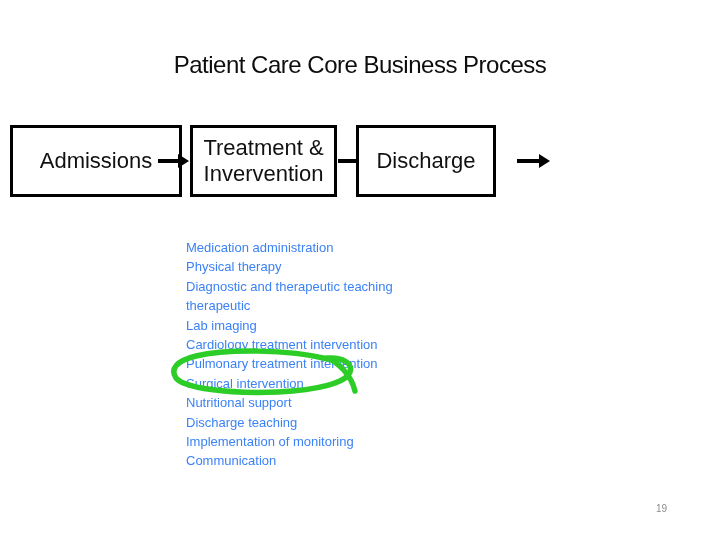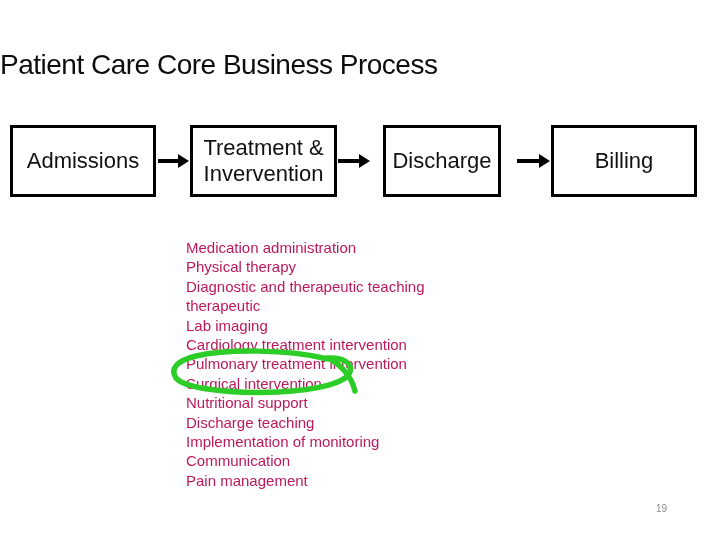--- a/index.html
+++ b/index.html
@@ -13,21 +13,22 @@
     width: 720px;
     height: 540px;
     background: #ffffff;
     overflow: hidden;
   }
   .slide-title {
     position: absolute;
     left: 0;
     right: 0;
     top: 44px;
-    font-size: 28px;
+    text-align: center;
+    font-size: 24px;
     line-height: 42px;
     letter-spacing: -0.5px;
     color: #0d0d0d;
     white-space: nowrap;
   }
   .flow-box {
     position: absolute;
     top: 125px;
     height: 72px;
     border: 3px solid #000000;
@@ -35,23 +36,23 @@
     box-sizing: border-box;
     display: flex;
     align-items: center;
     justify-content: center;
     text-align: center;
     font-size: 22px;
     line-height: 26px;
     color: #111111;
     white-space: pre-line;
   }
-  .box-admissions { left: 10px;  width: 146px; }
+  .box-admissions { left: 10px;  width: 172px; }
   .box-treatment  { left: 190px; width: 147px; }
-  .box-discharge  { left: 383px; width: 118px; }
+  .box-discharge  { left: 356px; width: 140px; }
   .box-billing    { left: 551px; width: 146px; }
 
   .arrow {
     position: absolute;
     top: 154px;
     height: 14px;
     display: flex;
     align-items: center;
   }
   .arrow-1 { left: 158px; width: 31px; }
@@ -67,23 +68,23 @@
     height: 0;
     border-top: 7px solid transparent;
     border-bottom: 7px solid transparent;
     border-left: 11px solid #000000;
   }
 
   .treatment-list {
     position: absolute;
     left: 186px;
     top: 238px;
-    font-size: 15px;
+    font-size: 13px;
     line-height: 19.4px;
-    color: #be185d;
+    color: #3b82f6;
   }
   .treatment-list .list-line {
     white-space: nowrap;
   }
 
   .oval-annotation {
     position: absolute;
     left: 168px;
     top: 347px;
     width: 196px;
@@ -121,36 +122,34 @@
     <span class="head"></span>
   </div>
 
   <div class="flow-box box-discharge">Discharge</div>
 
   <div class="arrow arrow-3">
     <span class="shaft"></span>
     <span class="head"></span>
   </div>
 
-  <div class="flow-box box-billing">Billing</div>
 
   <div class="treatment-list">
       <div class="list-line">Medication administration</div>
       <div class="list-line">Physical therapy</div>
       <div class="list-line">Diagnostic and therapeutic teaching</div>
       <div class="list-line">therapeutic</div>
       <div class="list-line">Lab imaging</div>
       <div class="list-line">Cardiology treatment intervention</div>
       <div class="list-line">Pulmonary treatment intervention</div>
       <div class="list-line">Surgical intervention</div>
       <div class="list-line">Nutritional support</div>
       <div class="list-line">Discharge teaching</div>
       <div class="list-line">Implementation of monitoring</div>
       <div class="list-line">Communication</div>
-      <div class="list-line">Pain management</div>
     </div>
 
   <svg class="oval-annotation" viewBox="0 0 196 52">
     <path d="M 160 12
              C 120 2, 58 2, 28 9
              C 8 14, 2 22, 8 31
              C 16 41, 60 47, 110 45
              C 150 43, 178 36, 182 25
              C 185 16, 174 10, 160 11
              C 170 16, 183 27, 187 44" fill="none" stroke-width="5.5" stroke-linecap="round" stroke="#2dcd28"></path>

